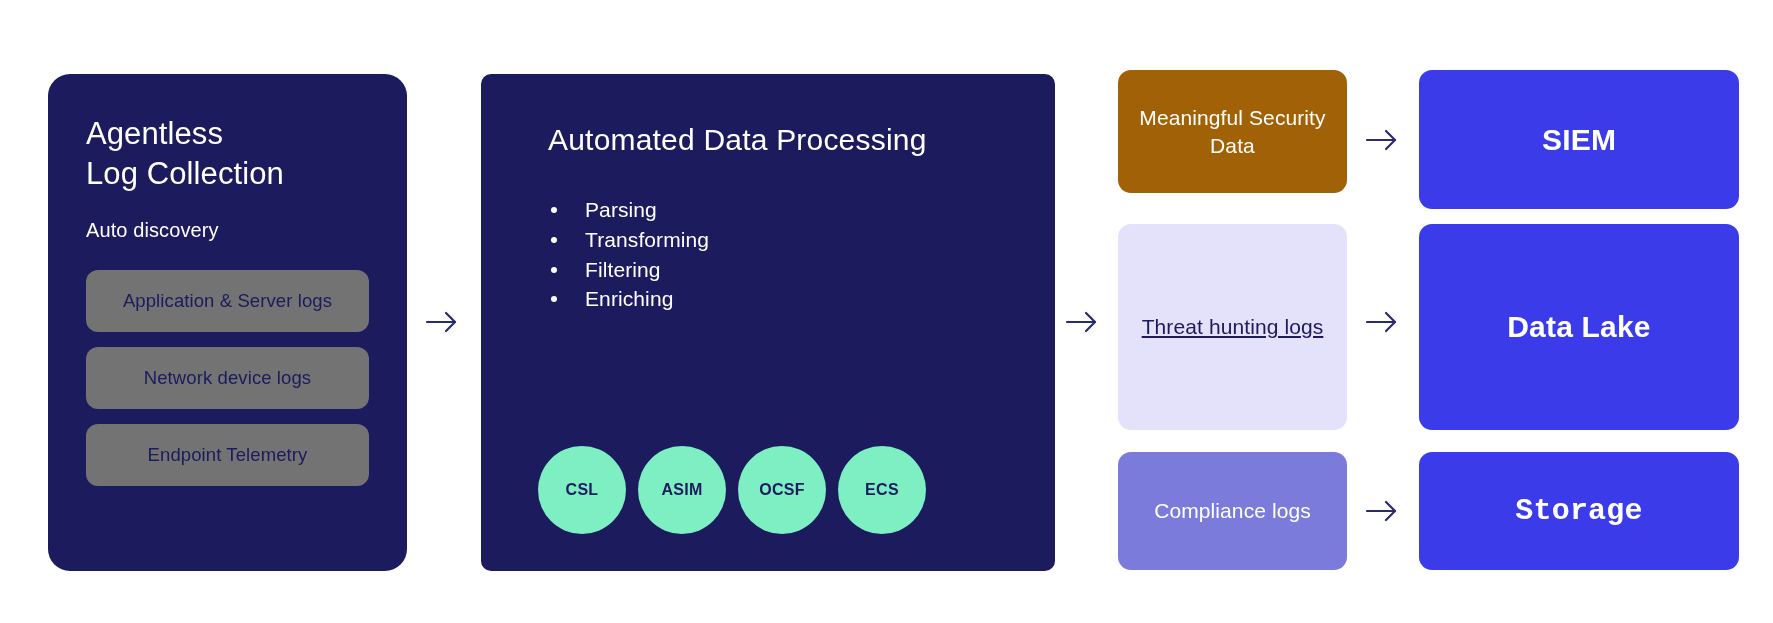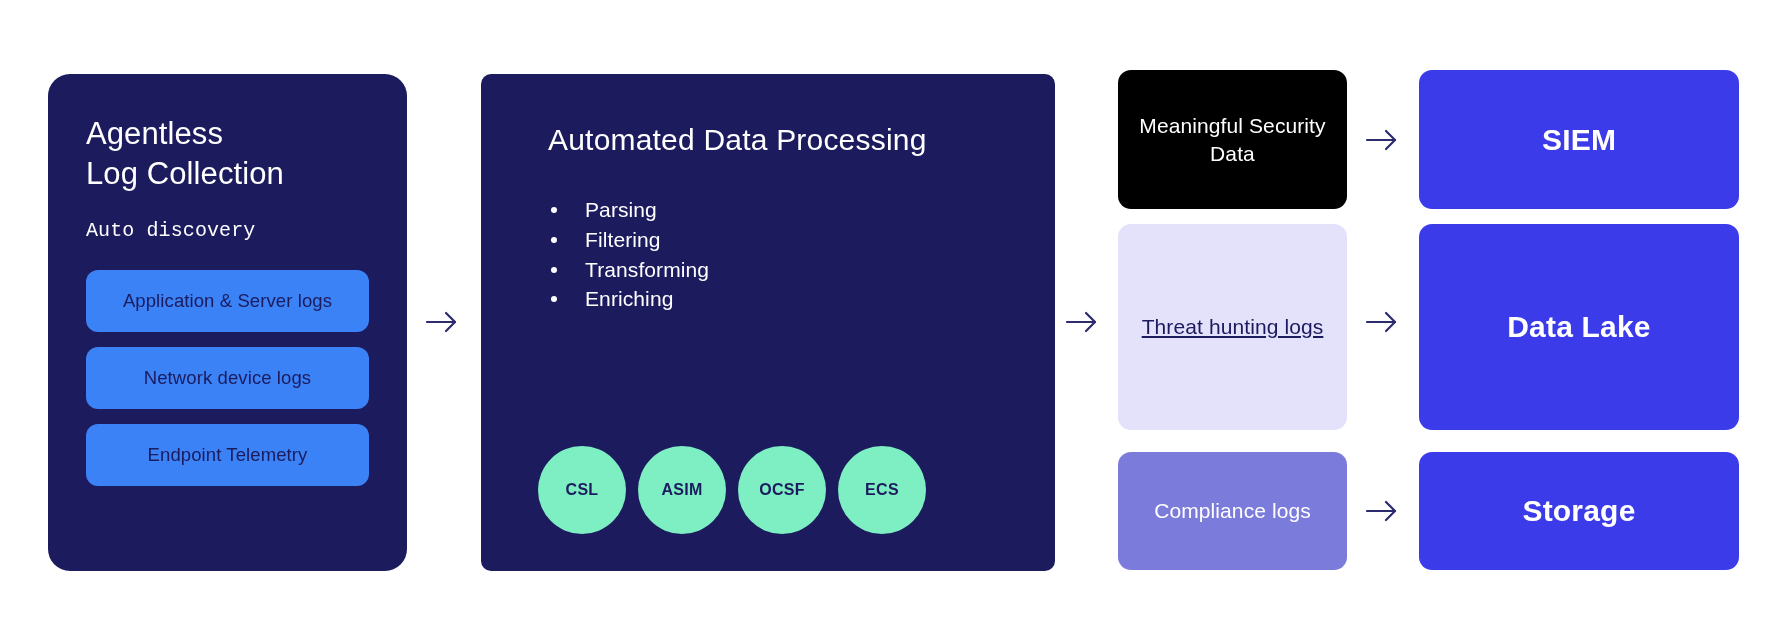--- a/index.html
+++ b/index.html
@@ -36,30 +36,29 @@
     line-height: 1.28;
     letter-spacing: 0.1px;
     white-space: pre-line;
   }
   .panel-collection .subtitle {
     color: #ffffff;
     font-size: 20px;
     font-weight: 400;
     margin-top: 26px;
     letter-spacing: 0.1px;
-    font-family: Liberation Mono, monospace;
   }
   .chip-stack {
     margin-top: 28px;
     display: flex;
     flex-direction: column;
     gap: 15px;
   }
   .chip {
-    background: #3b82f6;
+    background: #737373;
     color: #1b1b5e;
     border-radius: 12px;
     height: 62px;
     display: flex;
     align-items: center;
     justify-content: center;
     text-align: center;
     font-size: 18.5px;
     line-height: 1.3;
     padding: 0 26px;
@@ -150,42 +149,42 @@
     border-radius: 13px;
     display: flex;
     align-items: center;
     justify-content: center;
     text-align: center;
     font-size: 21px;
     line-height: 1.32;
     letter-spacing: 0.1px;
     padding: 0 12px;
   }
-  .out-box.b0 { top: 70px;  height: 139px; background: #000000; color: #ffffff; }
+  .out-box.b0 { top: 70px;  height: 123px; background: #a16207; color: #ffffff; }
   .out-box.b1 { top: 224px; height: 206px; background: #e4e1fb; color: #1b1b5e; text-decoration: underline; }
   .out-box.b2 { top: 452px; height: 118px; background: #7b7bdc; color: #ffffff; }
 
   
   .dest-box {
     position: absolute;
     left: 1419px;
     width: 320px;
     background: #3b3bea;
     border-radius: 13px;
     display: flex;
     align-items: center;
     justify-content: center;
     color: #ffffff;
     font-size: 30px;
     font-weight: bold;
     letter-spacing: 0.2px;
   }
   .dest-box.d0 { top: 70px;  height: 139px; }
   .dest-box.d1 { top: 224px; height: 206px; }
-  .dest-box.d2 { top: 452px; height: 118px; }
+  .dest-box.d2 { top: 452px; height: 118px; font-family: Liberation Mono, monospace; }
 
   
   .arrow {
     position: absolute;
     width: 38px;
     height: 30px;
     color: #2b2b6e;
   }
   .arrow svg { display: block; width: 100%; height: 100%; }
 
@@ -215,22 +214,22 @@
     <svg viewBox="0 0 38 30" fill="none" stroke="currentColor" stroke-width="2.2" stroke-linecap="round" stroke-linejoin="round">
       <line x1="4" y1="15" x2="32" y2="15"></line>
         <polyline points="23,6 32,15 23,24"></polyline>
     </svg>
   </div>
 
   <section class="panel-processing">
     <h2>Automated Data Processing</h2>
     <ul class="bullets">
       <li>Parsing</li>
+      <li>Transforming</li>
       <li>Filtering</li>
-      <li>Transforming</li>
       <li>Enriching</li>
     </ul>
     <div class="badge-row">
       <div class="badge">CSL</div>
       <div class="badge">ASIM</div>
       <div class="badge">OCSF</div>
       <div class="badge">ECS</div>
     </div>
   </section>
 

